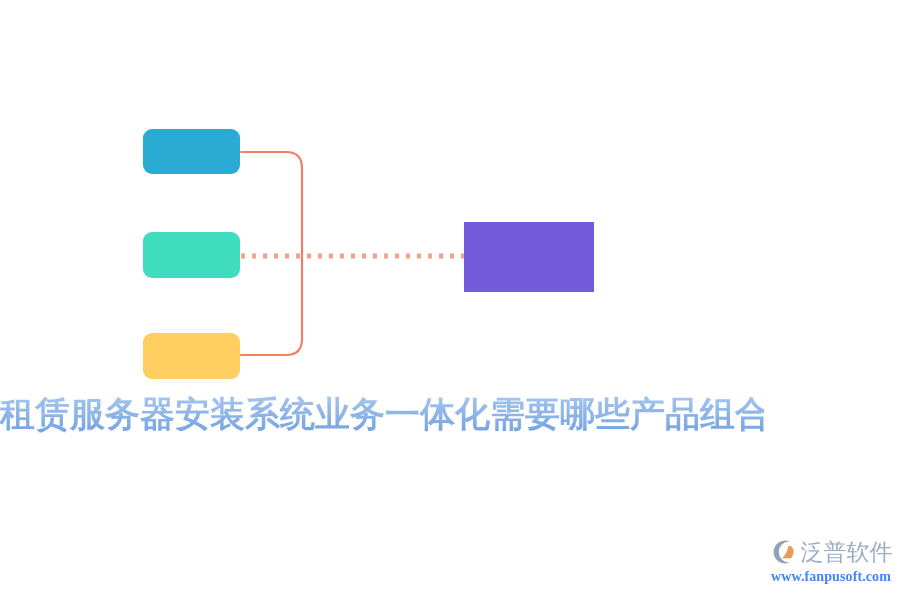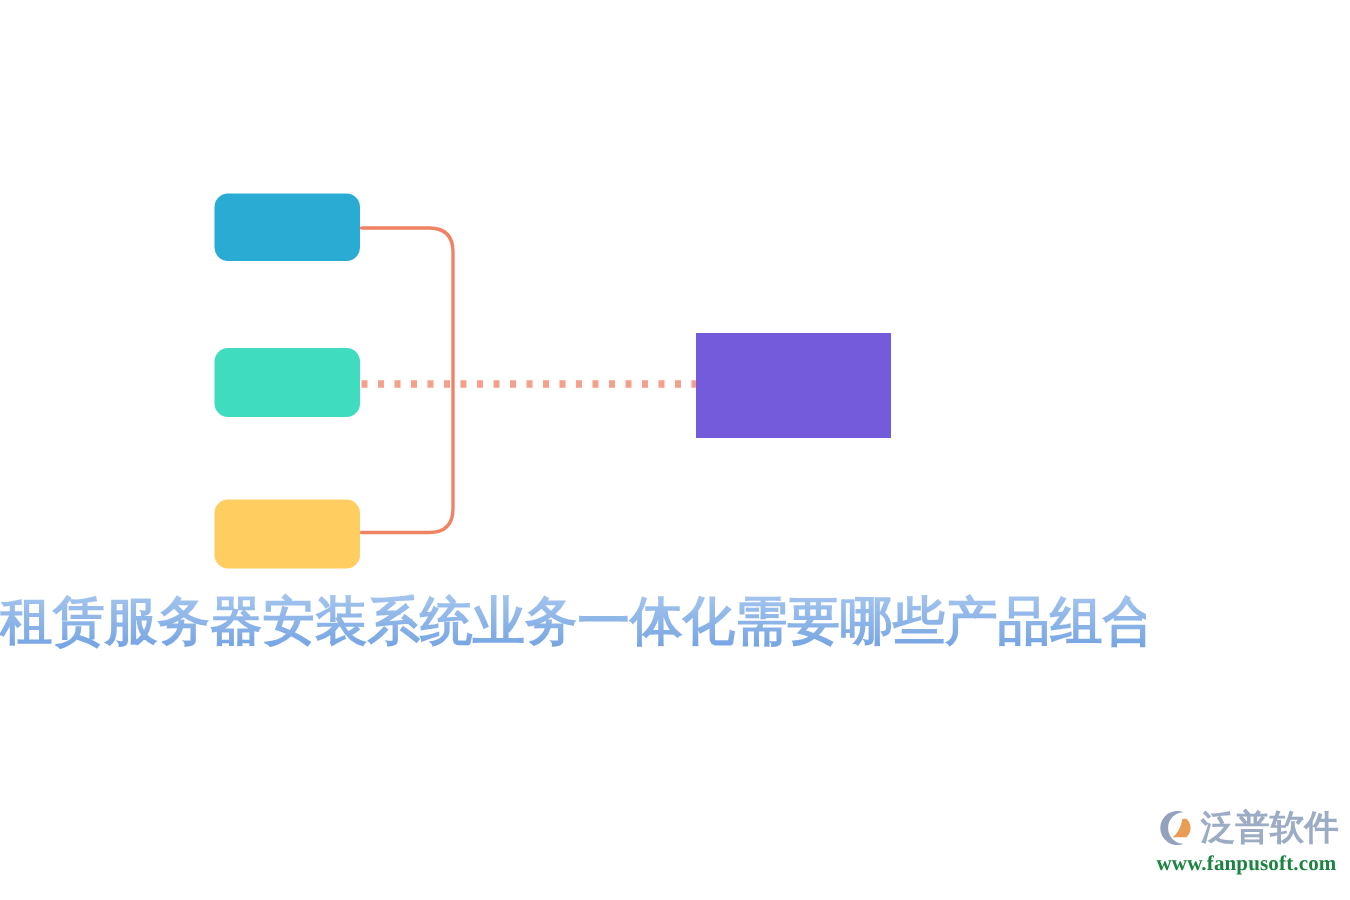--- a/index.html
+++ b/index.html
@@ -92,32 +92,32 @@
     gap: 3px;
     height: 33px;
   }
   #watermark-mark {
     width: 28px;
     height: 28px;
     flex: 0 0 28px;
   }
   #watermark-brand {
     font-family: "DejaVu Sans", sans-serif;
-    font-weight: bold;
+    font-weight: normal;
     font-size: 23px;
     line-height: 26px;
     color: #9aaac4;
     white-space: nowrap;
   }
   #watermark-url {
     font-family: "Liberation Serif", serif;
     font-weight: bold;
     font-size: 14px;
     line-height: 16px;
-    color: #15803d;
+    color: #3b82f6;
     letter-spacing: 0.1px;
     white-space: nowrap;
     margin-top: 1px;
   }
 </style>
 </head>
 <body>
 
 <div id="canvas">
 

